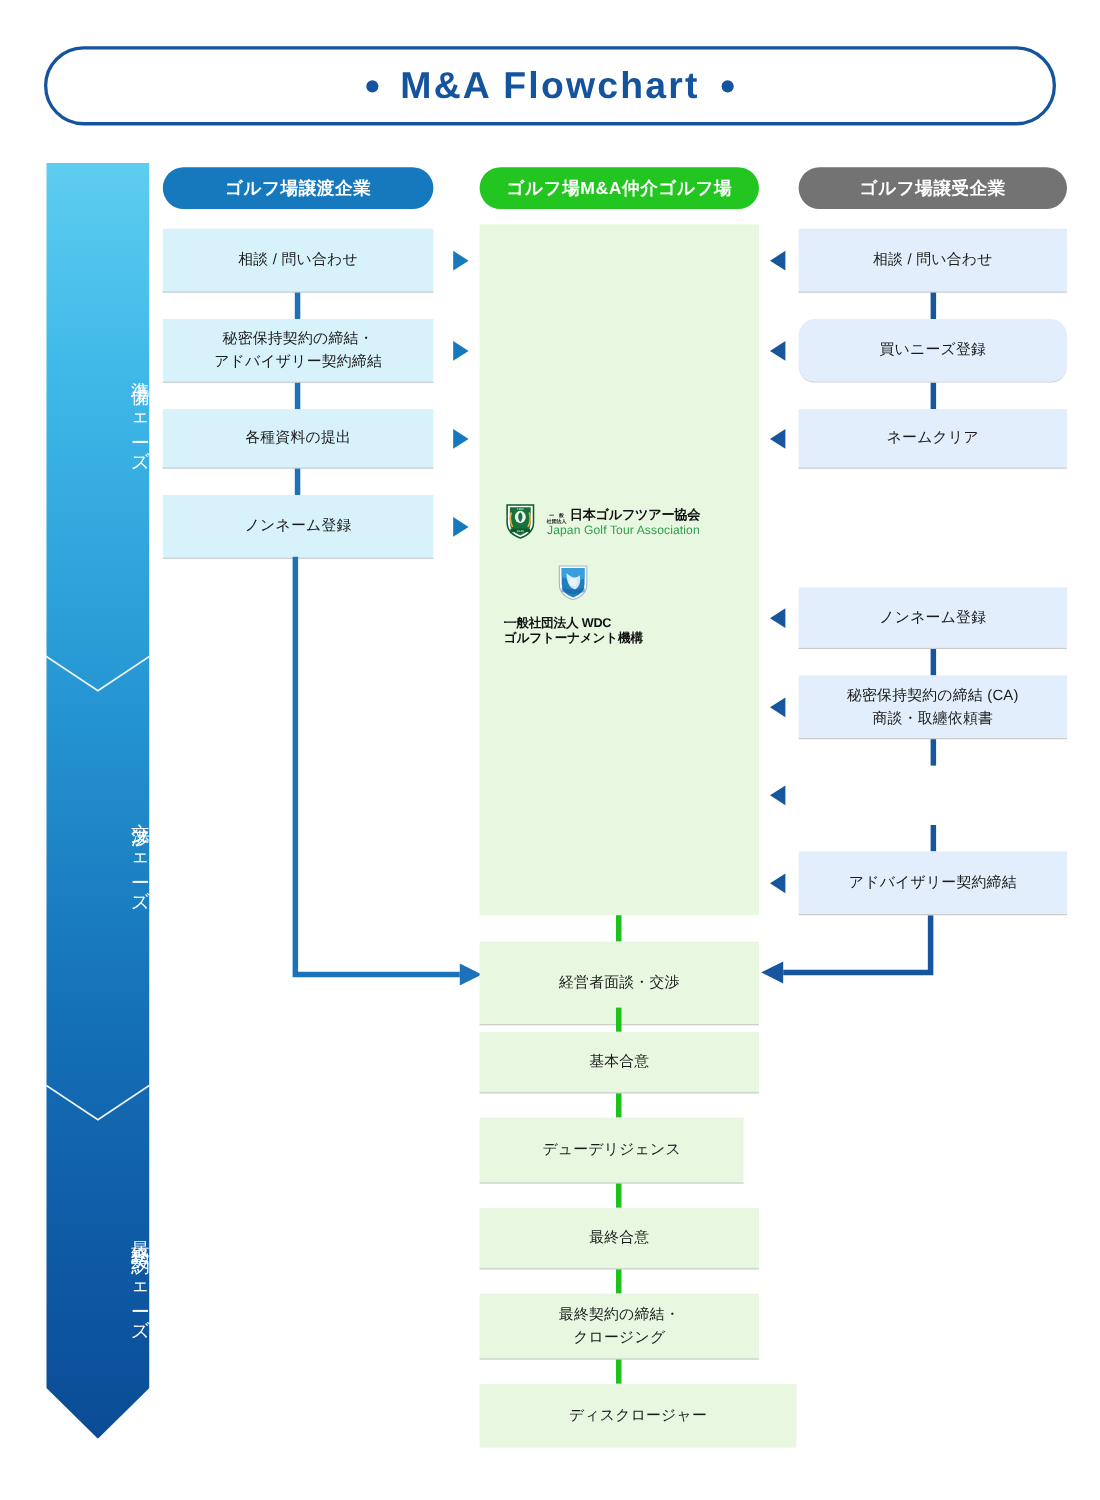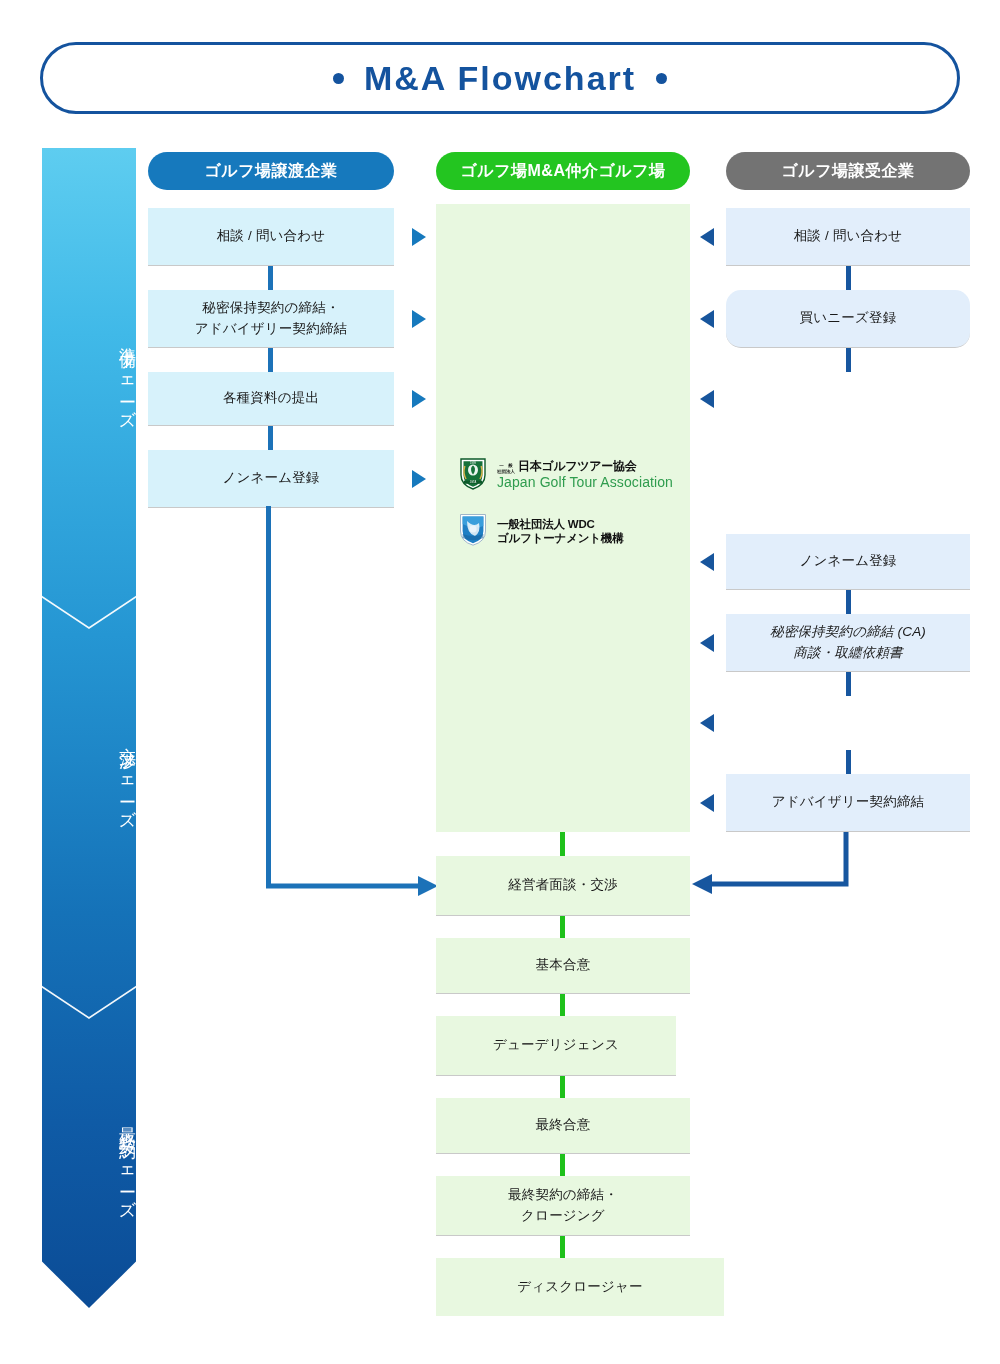--- a/index.html
+++ b/index.html
@@ -89,33 +89,33 @@
     position:absolute;
     left:436px; top:204px;
     width:254px; height:628px;
     background:#e8f8e0;
   }
   .logo-row{
     position:absolute;
     display:flex;align-items:center;gap:9px;
   }
   #logo-jgta{ left:22px; top:252px;text-align:center; }
-  #logo-wdc { left:22px; top:308px; }
+  #logo-wdc { left:22px; top:308px;flex-direction:column; }
   .logo-mark{flex:0 0 auto;}
   .logo-text{line-height:1.25;}
   .jgta-prefix{
     font-size:4.5px;font-weight:bold;color:#111;letter-spacing:0;
     line-height:1.15;
   }
   .jgta-jp{
     font-size:12px;font-weight:bold;color:#111;letter-spacing:-.3px;
     white-space:nowrap;
   }
   .jgta-en{
-    font-size:14px;color:#2f9c4e;letter-spacing:.1px;white-space:nowrap;
+    font-size:11px;color:#2f9c4e;letter-spacing:.1px;white-space:nowrap;
   }
   .wdc-l1{font-size:11.5px;font-weight:bold;color:#111;white-space:nowrap;letter-spacing:-.2px;}
   .wdc-l2{font-size:11.5px;font-weight:bold;color:#111;white-space:nowrap;letter-spacing:-.2px;}
 
   
   .step{
     position:absolute;
     display:flex;align-items:center;justify-content:center;
     text-align:center;
     font-size:13.5px;
@@ -251,24 +251,25 @@
     <svg width="180" height="390">
       <polyline points="8.5,0 8.5,380 158,380" fill="none" stroke="#1c72b8" stroke-width="5"></polyline>
       <polygon points="158,370 178,380 158,390" fill="#1c72b8"></polygon>
     </svg>
   </div>
 
   <div class="step buyer" style="left:726px;top:208px;width:244px;height:58px;">相談 / 問い合わせ</div>
   <div class="vconn navy" style="left:846px;top:266px;height:24px;"></div>
   <div class="step buyer" style="left:726px;top:290px;width:244px;height:58px;border-radius:15px;">買いニーズ登録</div>
   <div class="vconn navy" style="left:846px;top:348px;height:24px;"></div>
+  <div class="step buyer" style="left:726px;top:372px;width:244px;height:54px;">ネームクリア</div>
 
   <div class="step buyer" style="left:726px;top:534px;width:244px;height:56px;">ノンネーム登録</div>
   <div class="vconn navy" style="left:846px;top:590px;height:24px;"></div>
-  <div class="step buyer" style="left:726px;top:614px;width:244px;height:58px;white-space:pre-line;font-style:italic;">秘密保持契約の締結 (CA)
+  <div class="step buyer" style="left:726px;top:614px;width:244px;height:58px;white-space:pre-line;">秘密保持契約の締結 (CA)
 商談・取纏依頼書</div>
   <div class="vconn navy" style="left:846px;top:672px;height:24px;"></div>
   <div class="vconn navy" style="left:846px;top:750px;height:24px;"></div>
   <div class="step buyer" style="left:726px;top:774px;width:244px;height:58px;">アドバイザリー契約締結</div>
 
   <div class="tri left" style="left:700px;top:228px;"></div>
   <div class="tri left" style="left:700px;top:310px;"></div>
   <div class="tri left" style="left:700px;top:390px;"></div>
   <div class="tri left" style="left:700px;top:553px;"></div>
   <div class="tri left" style="left:700px;top:634px;"></div>
@@ -277,21 +278,21 @@
 
   <div class="elbow" style="left:690px;top:832px;">
     <svg width="170" height="70">
       <polyline points="156,0 156,52 22,52" fill="none" stroke="#17569f" stroke-width="5"></polyline>
       <polygon points="22,42 2,52 22,62" fill="#17569f"></polygon>
     </svg>
   </div>
 
   <div class="vconn green" style="left:560px;top:832px;height:24px;"></div>
 
-  <div class="step broker" style="left:436px;top:856px;width:254px;height:60px;">経営者面談・交渉</div>
+  <div class="step broker" style="left:436px;top:856px;width:254px;height:76px;">経営者面談・交渉</div>
   <div class="vconn green" style="left:560px;top:916px;height:22px;"></div>
   <div class="step broker" style="left:436px;top:938px;width:254px;height:56px;">基本合意</div>
   <div class="vconn green" style="left:560px;top:994px;height:22px;"></div>
   <div class="step broker" style="left:436px;top:1016px;width:240px;height:60px;">デューデリジェンス</div>
   <div class="vconn green" style="left:560px;top:1076px;height:22px;"></div>
   <div class="step broker" style="left:436px;top:1098px;width:254px;height:56px;">最終合意</div>
   <div class="vconn green" style="left:560px;top:1154px;height:22px;"></div>
   <div class="step broker" style="left:436px;top:1176px;width:254px;height:60px;white-space:pre-line;">最終契約の締結・
 クロージング</div>
   <div class="vconn green" style="left:560px;top:1236px;height:22px;"></div>

